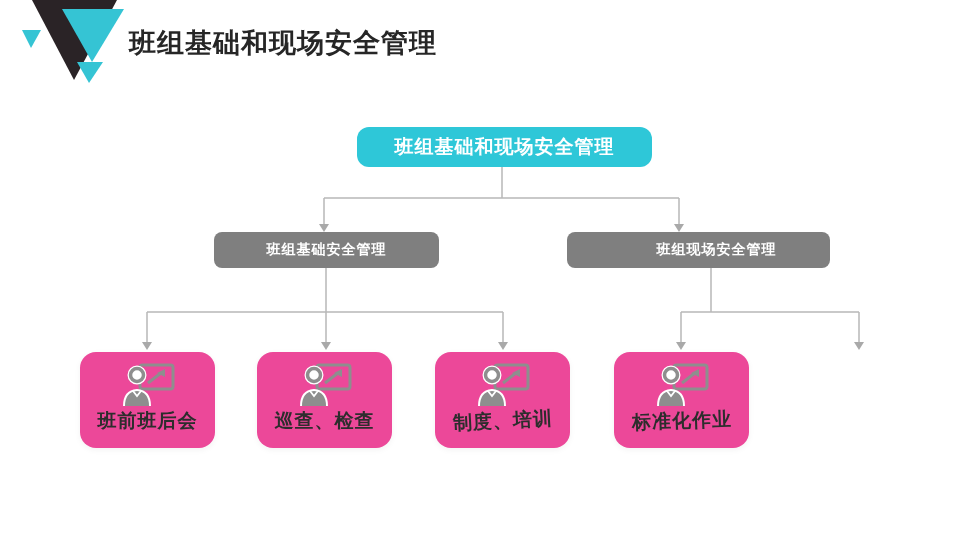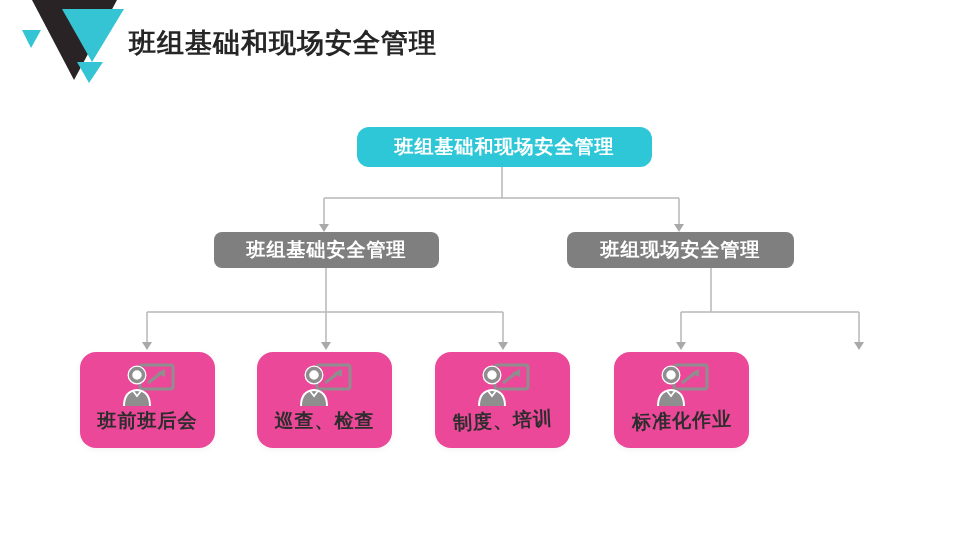--- a/index.html
+++ b/index.html
@@ -27,24 +27,24 @@
   .node{
     position:absolute;display:flex;align-items:center;justify-content:center;
     color:#ffffff;font-weight:800;text-align:center;
   }
   .node-root{
     left:335px;top:127px;width:295px;height:40px;
     background:#2ec7d8;border-radius:12px;font-size:19px;letter-spacing:1px;
   }
   .node-l2{
     top:232px;height:36px;background:#7f7f7f;border-radius:8px;
-    font-size:19px;letter-spacing:1px;
+    font-size:14px;letter-spacing:1px;
   }
   .node-l2-left{left:192px;width:225px;}
-  .node-l2-right{left:545px;width:227px;}
+  .node-l2-right{left:545px;width:227px;padding-left:36px;}
 
   
   .card{
     position:absolute;top:352px;width:135px;height:96px;
     background:#ec4899;border-radius:16px;
     display:flex;flex-direction:column;align-items:center;justify-content:flex-start;
     box-shadow:0 2px 6px rgba(0,0,0,0.05);
   }
   .card-1{left:58px;}
   .card-2{left:235px;}

